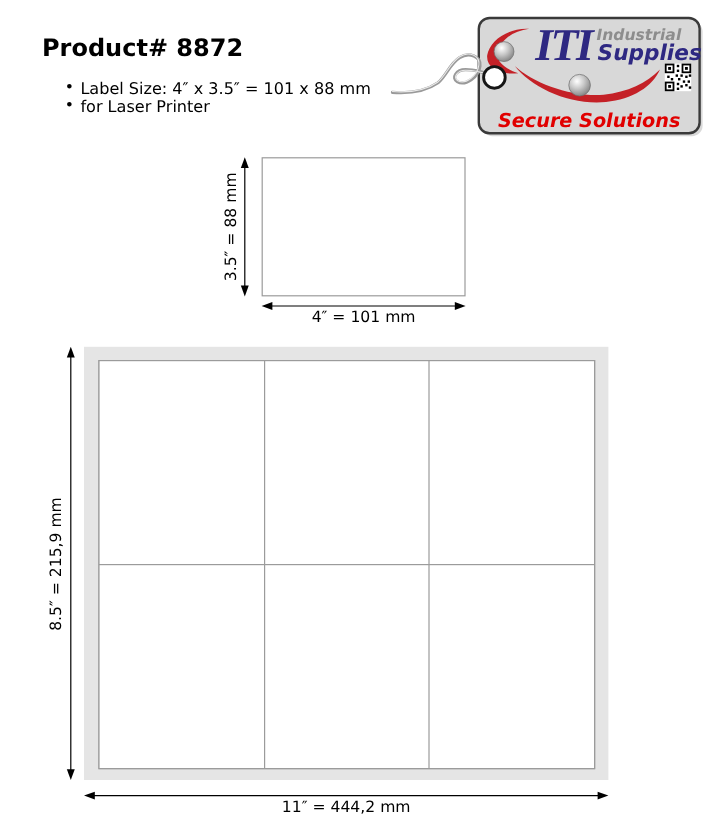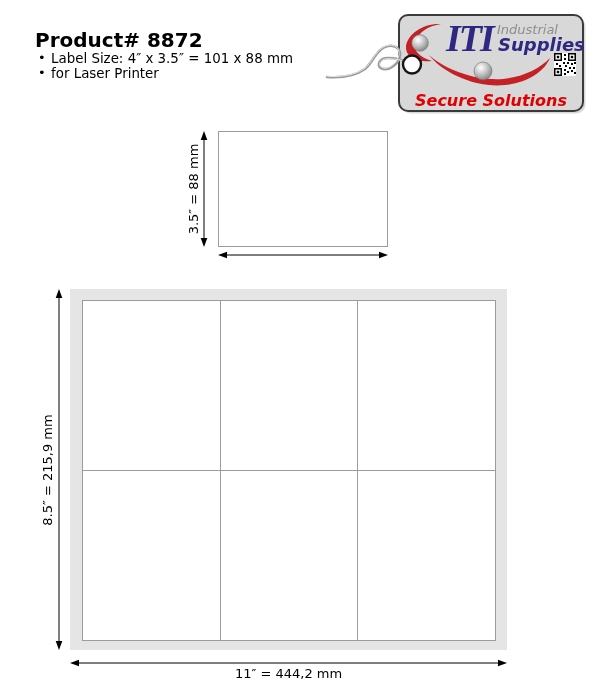--- a/index.html
+++ b/index.html
@@ -6,37 +6,37 @@
   .canvas {
     position:relative; width:600px; height:700px; background:#ffffff;
     font-family:"DejaVu Sans","Liberation Sans",sans-serif; color:#111;
     overflow:hidden;
   }
   
   .title {
     position:absolute; left:35px; top:28px;
     font-size:20px; font-weight:700; letter-spacing:0; color:#000;
   }
-  .bullets { position:absolute; left:37px; top:51px; margin:0; padding:0; list-style:none; }
+  .bullets { position:absolute; left:37px; top:51px; margin:16px; padding:0; list-style:none; }
   .bullets li {
     position:relative; padding-left:14px; font-size:13.4px; line-height:15.4px; color:#000;
     white-space:nowrap;
   }
   .bullets li::before { content:"•"; position:absolute; left:1px; top:-1px; font-size:13px; }
   
   .logo { position:absolute; left:325px; top:6px; width:272px; height:112px; }
   .logo svg { position:absolute; left:0; top:0; }
   .logo .txt { position:absolute; white-space:nowrap; }
   .iti {
     left:121px; top:13px; font-family:"Liberation Serif","DejaVu Serif",serif;
     font-style:italic; font-weight:700; font-size:38px; line-height:38px;
     letter-spacing:-2px; color:#2e2882;
   }
   .industrial {
-    left:172px; top:16px; font-style:italic; font-weight:400; font-size:13px; color:#8d8d8d;
+    left:172px; top:16px; font-style:italic; font-weight:700; font-size:13px; color:#8d8d8d;
   }
   .supplies {
     left:173px; top:28px; font-style:italic; font-weight:700; font-size:18px; color:#2e2882;
   }
   .secure {
     left:76px; top:85px; width:180px; text-align:center;
     font-style:italic; font-weight:700; font-size:16px; color:#e10000;
   }
   
   .label-rect {
@@ -136,20 +136,21 @@
     <line x1="8" y1="12" x2="8" y2="114" stroke="#000" stroke-width="1"></line>
     <path d="M8 5 L4.7 14 L11.3 14 Z" fill="#000"></path>
     <path d="M8 121 L4.7 112 L11.3 112 Z" fill="#000"></path>
     <line x1="29" y1="129" x2="185" y2="129" stroke="#000" stroke-width="1"></line>
     <path d="M22 129 L31 125.7 L31 132.3 Z" fill="#000"></path>
     <path d="M192 129 L183 125.7 L183 132.3 Z" fill="#000"></path>
   </svg>
   <div class="vanchor" style="left:193px; top:189px;">
     <span>3.5″ = 88 mm</span>
   </div>
+  <div class="hlabel" style="left:218px; top:257px; width:170px;">4″ = 101 mm</div>
 
   <div class="sheet">
     <div class="sheet-grid">
       <div class="cell"></div>
       <div class="cell"></div>
       <div class="cell"></div>
       <div class="cell"></div>
       <div class="cell"></div>
       <div class="cell"></div>
     </div>

